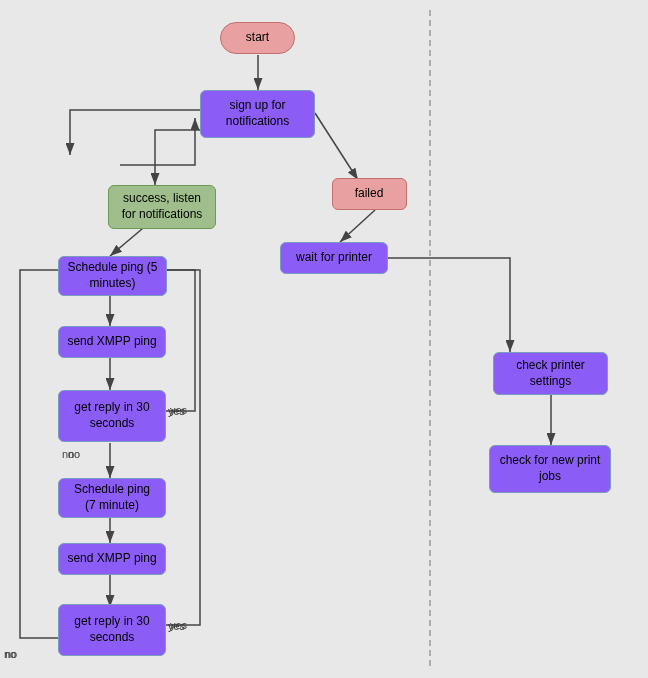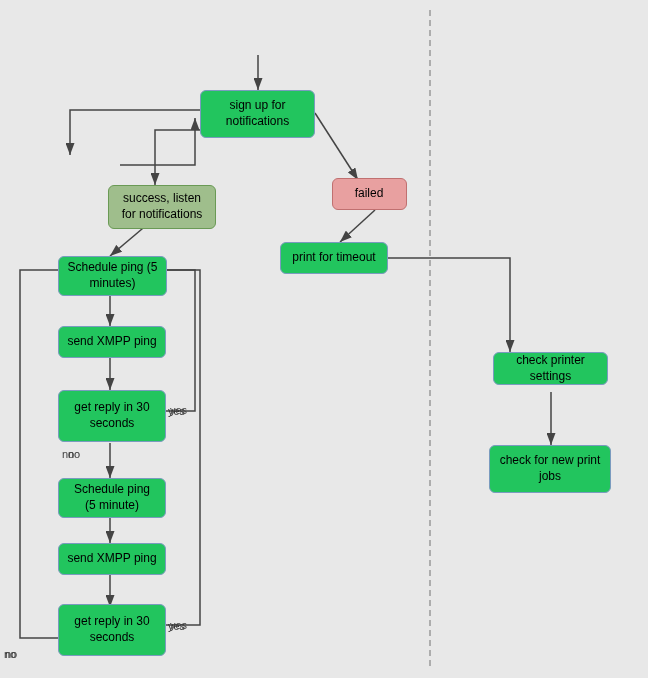--- a/index.html
+++ b/index.html
@@ -28,21 +28,21 @@
       line-height: 1.3;
       font-size: 12px;
       padding: 6px 8px;
     }
     .node-start {
       background: #e8a0a0;
       border: 1.5px solid #c07070;
       border-radius: 20px;
     }
     .node-blue {
-      background: #22c55e;
+      background: #8b5cf6;
       border: 1.5px solid #7a9bbf;
       border-radius: 6px;
     }
     .node-green {
       background: #9fbe8c;
       border: 1.5px solid #6a9a55;
       border-radius: 6px;
     }
     .node-red {
       background: #e8a0a0;
@@ -118,43 +118,44 @@
 
     <line class="arrow-line" x1="551" y1="392" x2="551" y2="445"></line>
 
   </svg>
 
   <div style="position:absolute; left:168px; top:405px; font-size:11px; color:#333;">yes</div>
   <div style="position:absolute; left:68px; top:448px; font-size:11px; color:#333;">no</div>
   <div style="position:absolute; left:168px; top:620px; font-size:11px; color:#333;">yes</div>
   <div style="position:absolute; left:5px; top:648px; font-size:11px; color:#333;">no</div>
 
+  <div class="node node-start" style="left:220px; top:22px; width:75px; height:32px;">start</div>
 
   <div class="node node-blue" style="left:200px; top:90px; width:115px; height:48px;">sign up for notifications</div>
 
 
   <div class="node node-green" style="left:108px; top:185px; width:108px; height:44px;">success, listen for notifications</div>
 
   <div class="node node-red" style="left:332px; top:178px; width:75px; height:32px;padding-left:7px;">failed</div>
 
-  <div class="node node-blue" style="left:280px; top:242px; width:108px; height:32px;">print for timeout</div>
+  <div class="node node-blue" style="left:280px; top:242px; width:108px; height:32px;">wait for printer</div>
 
   <div class="node node-blue" style="left:58px; top:256px; width:109px; height:40px;">Schedule ping (5 minutes)</div>
 
   <div class="node node-blue" style="left:58px; top:326px; width:108px; height:32px;">send XMPP ping</div>
 
   <div class="node node-blue" style="left:58px; top:390px; width:108px; height:52px;">get reply in 30 seconds</div>
 
-  <div class="node node-blue" style="left:58px; top:478px; width:108px; height:40px;">Schedule ping (5 minute)</div>
+  <div class="node node-blue" style="left:58px; top:478px; width:108px; height:40px;">Schedule ping (7 minute)</div>
 
   <div class="node node-blue" style="left:58px; top:543px; width:108px; height:32px;">send XMPP ping</div>
 
   <div class="node node-blue" style="left:58px; top:604px; width:108px; height:52px;">get reply in 30 seconds</div>
 
-  <div class="node node-blue" style="left:493px; top:352px; width:115px; height:33px;">check printer settings</div>
+  <div class="node node-blue" style="left:493px; top:352px; width:115px; height:43px;">check printer settings</div>
 
   <div class="node node-blue" style="left:489px; top:445px; width:122px; height:48px;">check for new print jobs</div>
 
   <div style="position:absolute; left:170px; top:404px; font-size:11px; color:#444;">yes</div>
   <div style="position:absolute; left:62px; top:448px; font-size:11px; color:#444;">no</div>
   <div style="position:absolute; left:170px; top:619px; font-size:11px; color:#444;">yes</div>
   <div style="position:absolute; left:4px; top:648px; font-size:11px; color:#444;">no</div>
 
 </div>
 

